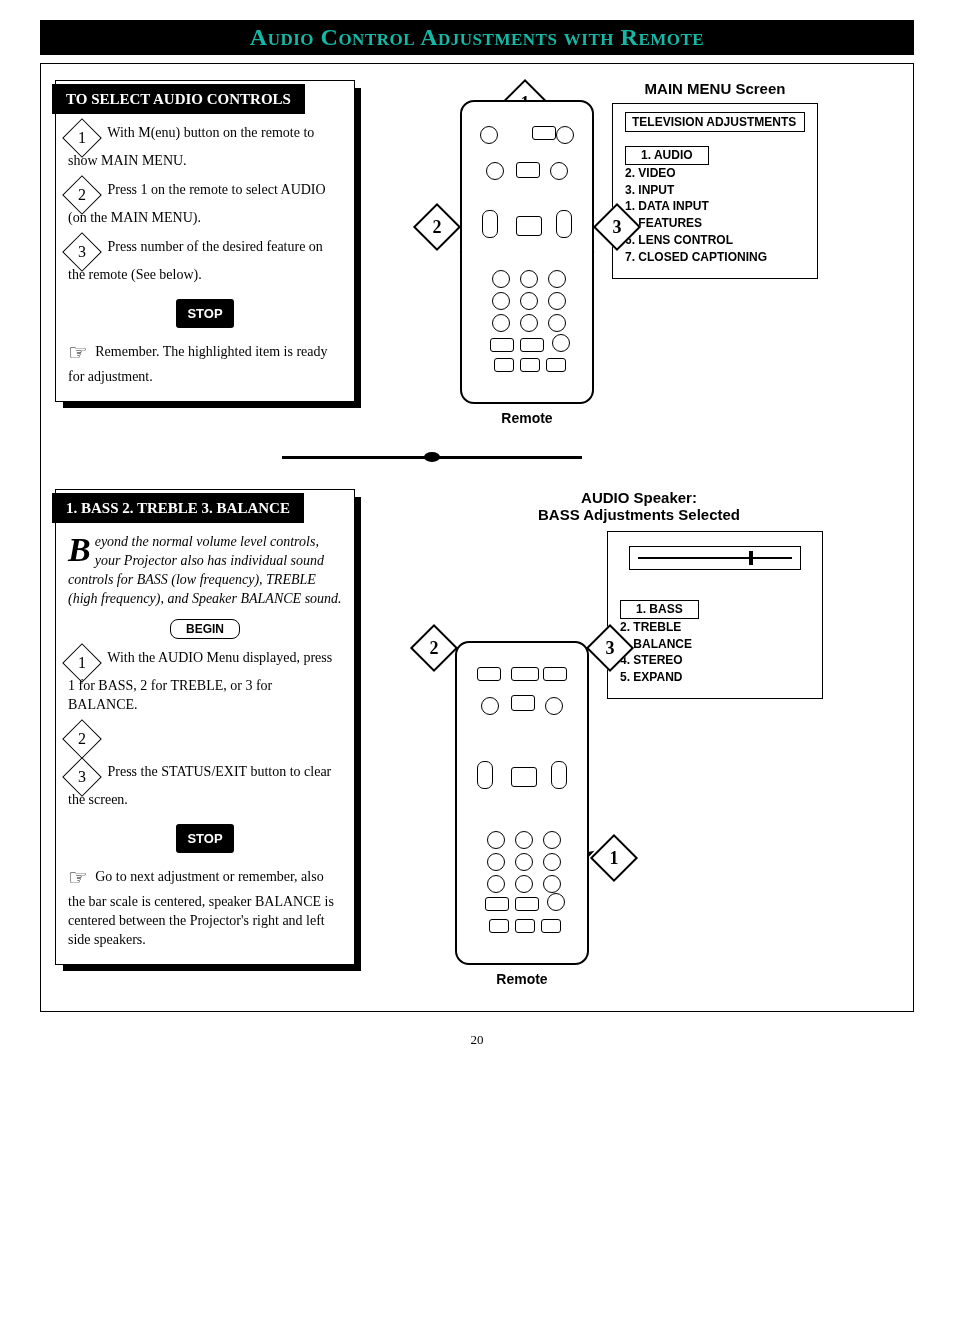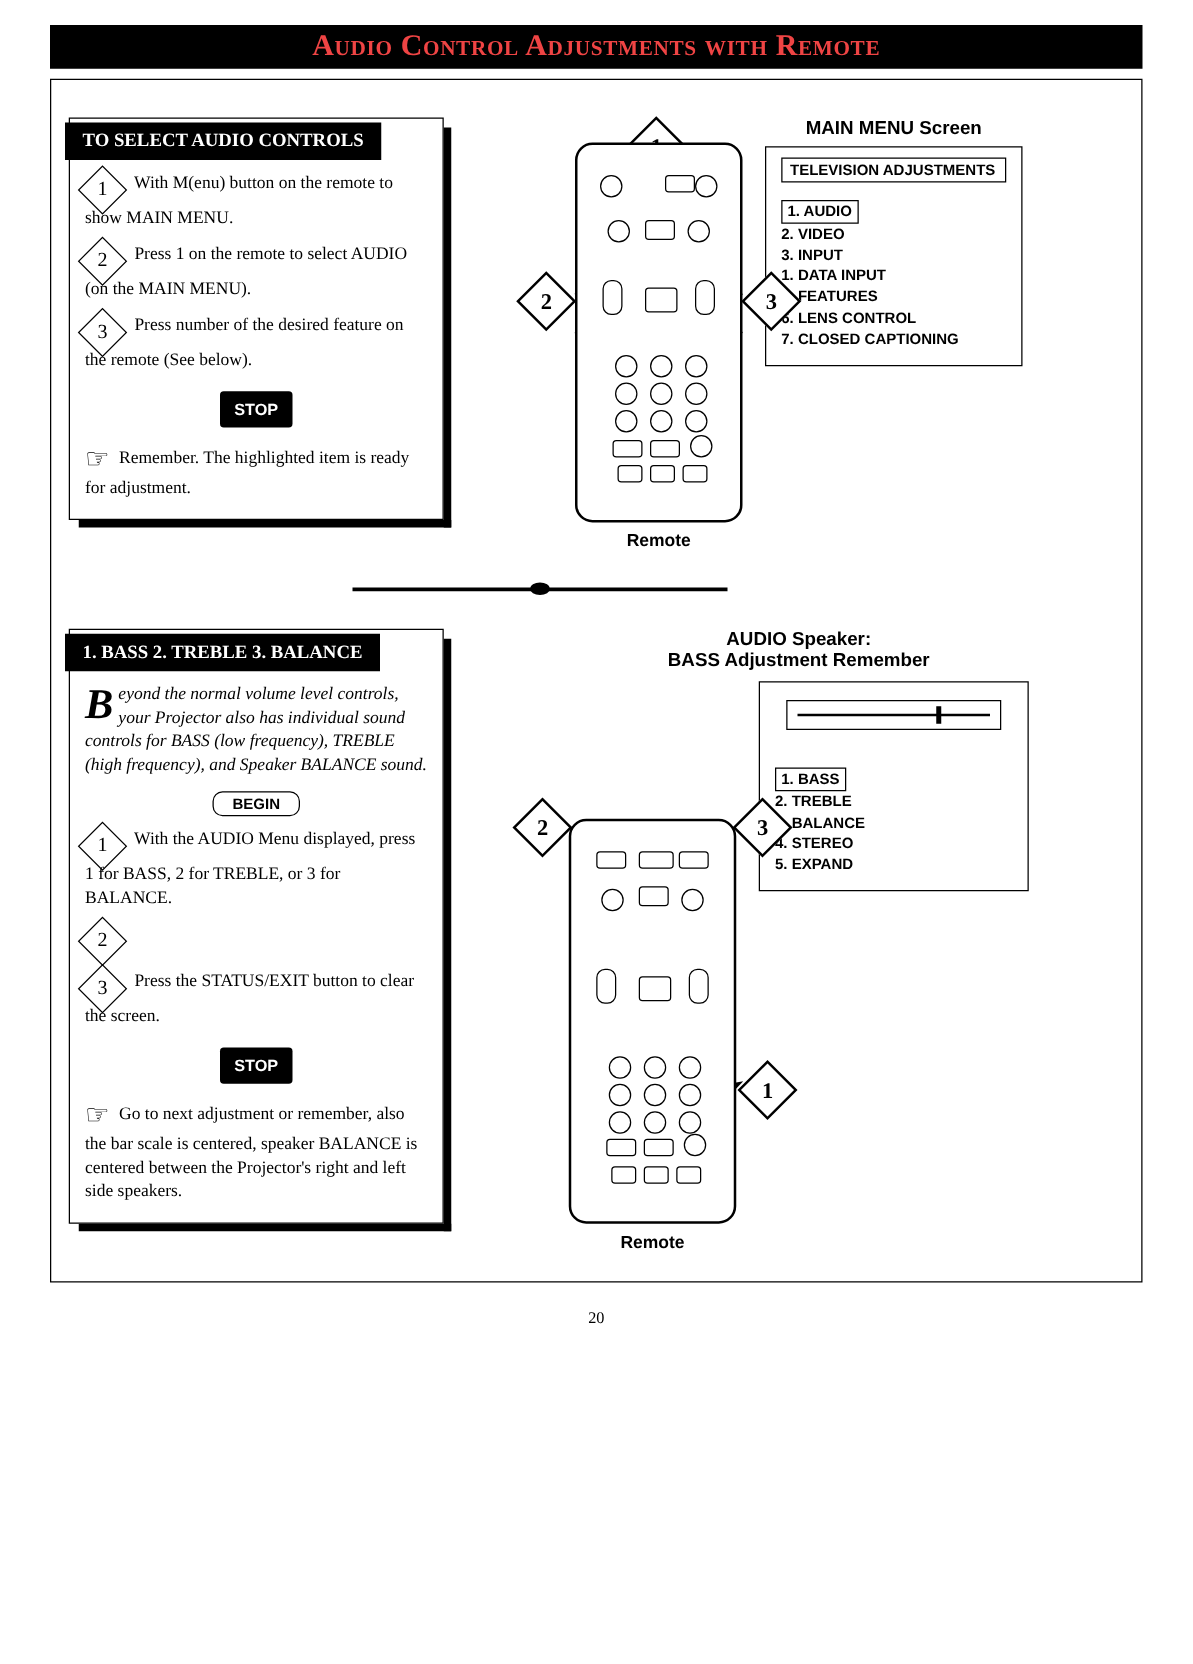--- a/index.html
+++ b/index.html
@@ -5,21 +5,21 @@
   body {
     font-family: Georgia, 'Times New Roman', serif;
     background: #fff;
     margin: 0;
     padding: 20px 40px;
     color: #000;
     width: 874px;
   }
   .page-title {
     background: #000;
-    color: #ef4444;
+    color: #14b8a6;
     font-variant: small-caps;
     font-size: 24px;
     font-weight: bold;
     text-align: center;
     padding: 4px 0;
     margin: 0 0 8px 0;
     letter-spacing: 0.5px;
   }
   .outer-box {
     border: 1.5px solid #000;
@@ -148,21 +148,21 @@
     display:block;
   }
   .menu-list{
     list-style:none;
     padding:0;margin:0;
     font-size:12px;
     line-height:1.4;
   }
   .menu-list .sel{
     border:1.5px solid #000;
-    padding:0 4px;
+    padding:0 15px;
     display:inline-block;
   }
   .remote-label{
     font-family: Arial, sans-serif;
     font-weight:bold;
     font-size:14px;
     margin-top:6px;
   }
   .remote-body{
     width:130px;
@@ -213,21 +213,21 @@
   .slider-track{
     position:absolute;left:8px;right:8px;top:50%;height:2px;background:#000;
     margin-top:-1px;
   }
   .slider-thumb{
     position:absolute;left:70%;top:50%;
     width:4px;height:14px;background:#000;margin-top:-7px;
   }
   .row{
     clear:both;
-    margin-top:20px;
+    margin-top:6px;
   }
   .divider{
     height:3px;background:#000;
     width:300px;
     margin:30px auto 30px auto;
     position:relative;
   }
   .divider::after{
     content:"";
     position:absolute;left:50%;top:-4px;
@@ -381,21 +381,21 @@
             <span class="note-icon">☞</span>
             <span>Go to next adjustment or remember, also the bar scale is centered, speaker BALANCE is centered between the Projector's right and left side speakers.</span>
           </div>
         </div>
       </div>
     </div>
 
     <div class="right-col">
       <div style="text-align:right;margin-bottom:8px;">
         <div class="bar-scale-title">AUDIO Speaker:</div>
-        <div class="bar-scale-title">BASS Adjustment Remember</div>
+        <div class="bar-scale-title">BASS Adjustments Selected</div>
       </div>
       <div class="right-layout">
         <div class="remote-wrap" style="margin-top:110px;">
           <div class="num-dia" style="top:-10px;left:-38px;">
               <span>2</span>
             </div>
           <div class="pointer" style="top:-4px;left:0px;transform:rotate(20deg);">➤</div>
           <div class="num-dia" style="top:-10px;right:-38px;">
               <span>3</span>
             </div>

